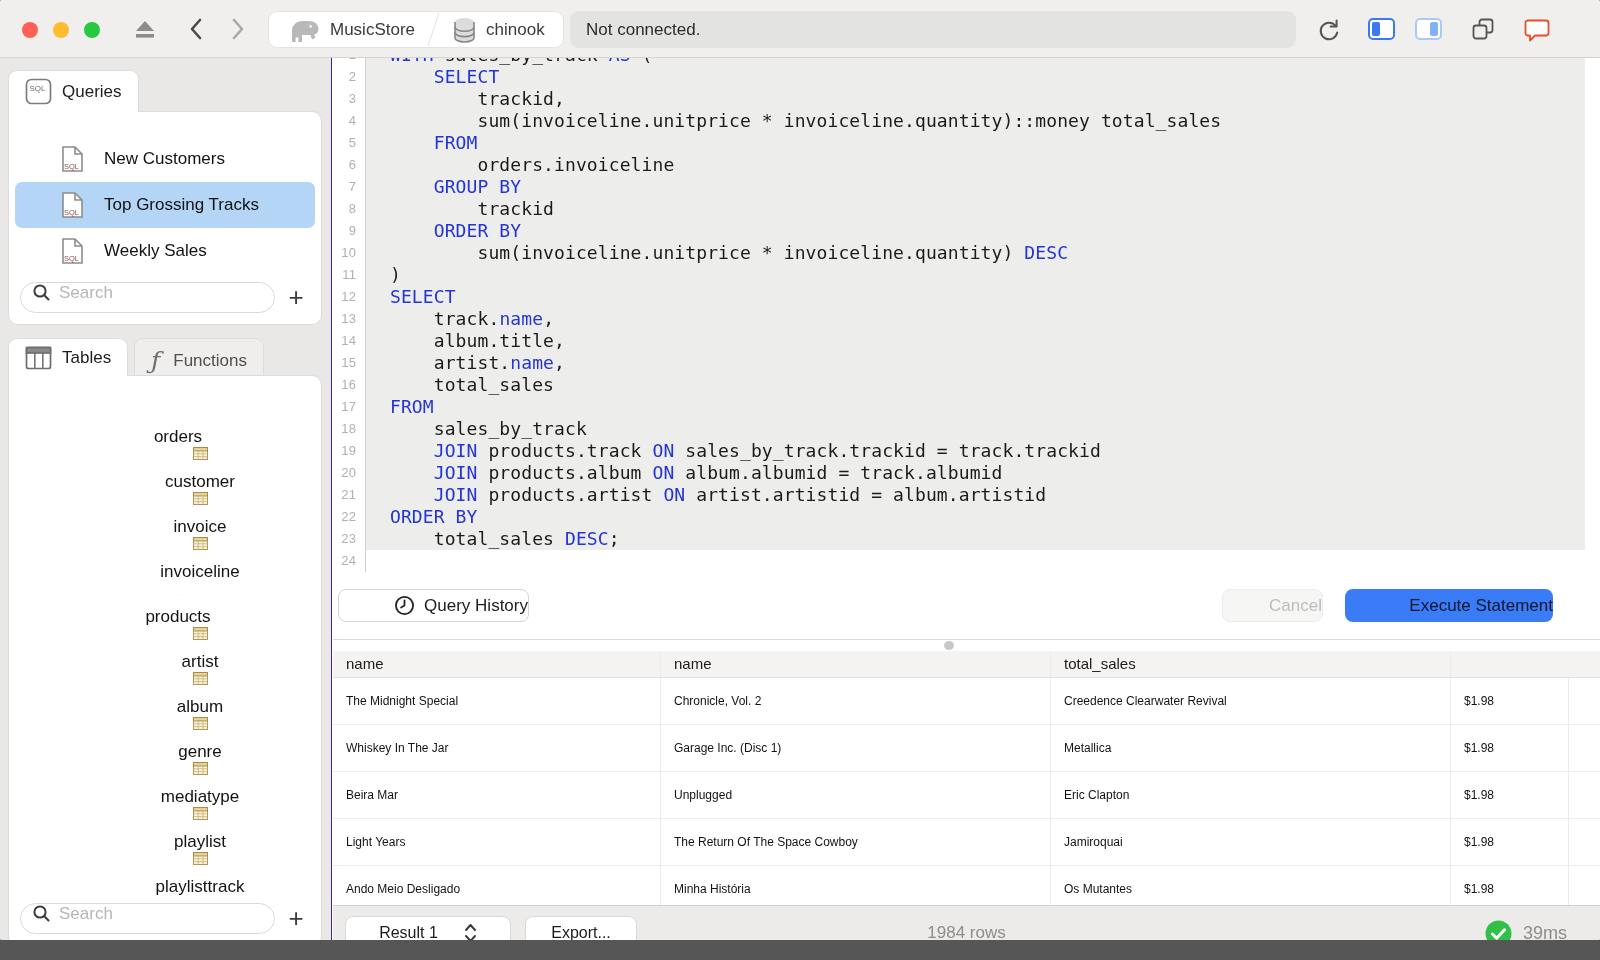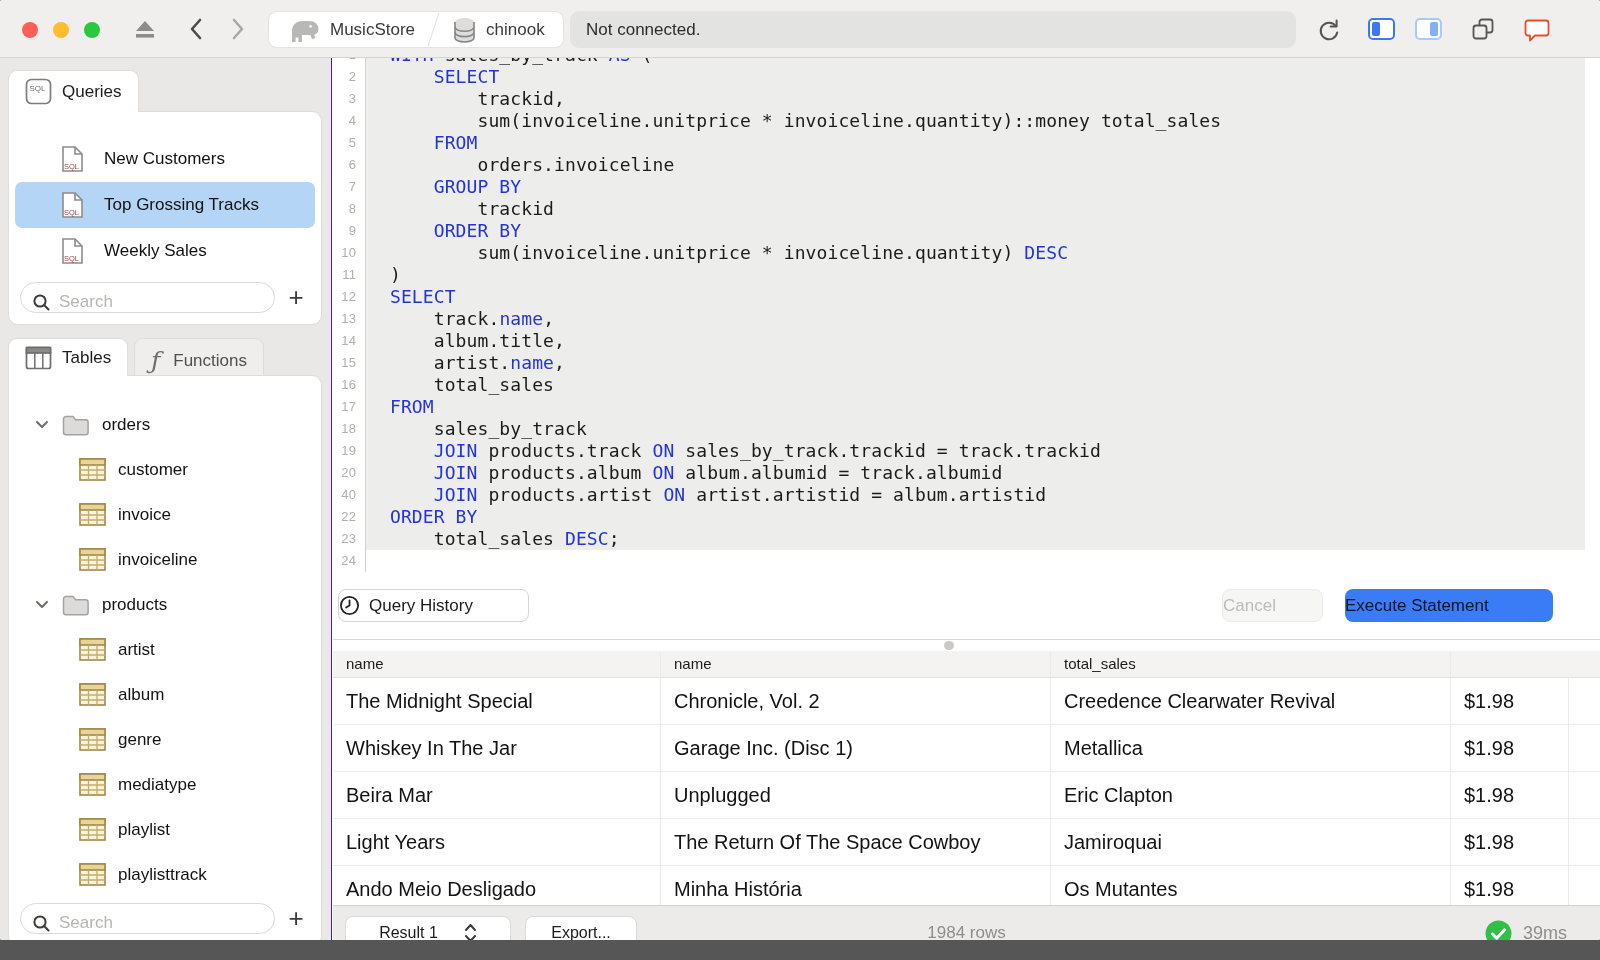--- a/index.html
+++ b/index.html
@@ -21,55 +21,55 @@
   .panel-toggle.right .bar { right:2px; background:#82b1f6; }
 
   
   #sidebar { position:absolute; left:0; top:58px; width:332px; height:902px; background:#e9e8e7; border-right:1px solid #4c1d95; }
   .tab { position:absolute; display:flex; align-items:center; gap:10px; background:#fff; border:1px solid #dcdcdb; border-bottom:none; border-radius:9px 9px 0 0; font-size:17px; color:#1d1d1d; padding:0 16px; z-index:3; }
   .tab.inactive { background:#efeeed; color:#4f4f4f; z-index:1; }
   .panel { position:absolute; left:8px; width:314px; background:#fff; border:1px solid #dcdcdb; border-radius:0 10px 10px 10px; z-index:2; overflow:hidden; }
   .q-item { position:relative; height:46px; display:flex; align-items:center; gap:20px; padding-left:46px; font-size:17px; color:#121212; margin:0 6px; border-radius:7px; }
   .q-item.sel { background:#b4d5f6; }
   .search-row { position:absolute; left:0; right:0; bottom:10px; height:32px; }
-  .search-field { position:absolute; left:11px; right:46px; top:0; height:31px; border:1px solid #d9d9d8; border-radius:16px; background:#fff; display:flex; align-items:flex-end; gap:8px; padding-left:11px; }
+  .search-field { position:absolute; left:11px; right:46px; top:0; height:31px; border:1px solid #d9d9d8; border-radius:16px; background:#fff; display:flex; align-items:flex-start; gap:8px; padding-left:11px; }
   .search-field .ph { font-size:17px; color:#b7b6b5; }
   .plus { position:absolute; right:10px; top:0; width:30px; height:31px; display:flex; align-items:center; justify-content:center; font-size:26px; font-weight:300; color:#3c3c3c; }
-  .tree-row { height:45px; display:flex; align-items:center; gap:12px; font-size:17px; color:#131313; }
+  .tree-row { height:45px; display:flex; align-items:center; gap:12px; font-size:17px; color:#131313;flex-direction:column; }
   .tree-row.schema { padding-left:26px; }
   .tree-row.table { padding-left:70px; }
 
   
   #main { position:absolute; left:333px; top:58px; width:1267px; height:902px; background:#fff; }
   #editor { position:absolute; left:0; top:0; width:100%; height:523px; overflow:hidden; }
   #code-lines { margin-top:-14px; }
   .cl { display:flex; height:22px; font-family:"DejaVu Sans Mono",monospace; font-size:18px; letter-spacing:0.1px; line-height:22px; white-space:pre; }
   .ln { width:33px; flex:0 0 33px; text-align:right; padding-right:9px; font-family:"Liberation Sans",sans-serif; font-size:13px; color:#b1b0af; border-right:1px solid #d1d0cf; }
   .cd { flex:1; padding-left:5px; margin-right:15px; color:#1b1b1b; }
   .cd.hl { background:#ededec;padding-left:24px; }
   .kw { color:#2435d5; }
 
   
   #actions { position:absolute; left:0; top:523px; width:100%; height:58px; background:#fff; }
-  .btn { position:absolute; top:8px; height:33px; border-radius:8px; display:flex; align-items:center; justify-content:flex-start; font-size:17px; }
+  .btn { position:absolute; top:8px; height:33px; border-radius:8px; display:flex; align-items:center; justify-content:flex-end; font-size:17px; }
   #btn-history { left:5px; width:191px; background:#fff; border:1px solid #d4d4d3; color:#1c1c1c; gap:9px; }
   #btn-cancel { right:277px; width:101px; background:#f6f6f5; border:1px solid #ebebea; color:#bcbcbb; }
   #btn-exec { right:47px; width:208px; background:#3a7bf6; color:#0f172a; border:none; }
 
   
   #splitter { position:absolute; left:0; top:581px; width:100%; height:12px; border-top:1px solid #d9d8d7; background:#fff; }
   #splitter .dot { position:absolute; left:611px; top:1px; width:10px; height:9px; border-radius:50%; background:#c9c8c7; }
 
   
   #grid { position:absolute; left:0; top:593px; width:100%; height:254px; overflow:hidden; background:#fff; }
   .grow { display:grid; grid-template-columns:328px 390px 400px 118px auto; }
   .grow.head { height:27px; background:#f4f3f2; border-bottom:1px solid #e2e1e0; }
   .grow.head .cell { font-size:15px; color:#1b1b1b; padding-top:4px; }
   .grow.body { height:47px; border-bottom:1px solid #eeedec; }
-  .grow.body .cell { font-size:20px; color:#131313; display:flex; align-items:center; }
+  .grow.body .cell { font-size:12px; color:#131313; display:flex; align-items:center; }
   .cell { padding-left:13px; border-right:1px solid #ecebea; overflow:hidden; white-space:nowrap; }
   .cell:last-child { border-right:none; }
 
   
   #footer { position:absolute; left:0; bottom:0; width:100%; height:55px; background:#ecebea; border-top:1px solid #d2d1d0; }
   .fbtn { position:absolute; top:10px; height:34px; background:#fff; border:1px solid #dbdad9; border-radius:8px; display:flex; align-items:center; justify-content:center; font-size:16px; color:#1c1c1c; }
   #result-sel { left:12px; width:166px; gap:26px; }
   #export-btn { left:192px; width:112px; }
   #rowcount { position:absolute; left:0; right:0; top:17px; text-align:center; font-size:17px; color:#8e8d8c; }
   #timing { position:absolute; right:33px; top:10px; height:34px; display:flex; align-items:center; gap:11px; font-size:18px; color:#8e8d8c; }
@@ -341,21 +341,21 @@
           <div class="cl"><span class="ln">11</span><span class="cd hl"><span>)</span></span></div>
           <div class="cl"><span class="ln">12</span><span class="cd hl"><span class="kw">SELECT</span></span></div>
           <div class="cl"><span class="ln">13</span><span class="cd hl"><span>    track.</span><span class="kw">name</span><span>,</span></span></div>
           <div class="cl"><span class="ln">14</span><span class="cd hl"><span>    album.title,</span></span></div>
           <div class="cl"><span class="ln">15</span><span class="cd hl"><span>    artist.</span><span class="kw">name</span><span>,</span></span></div>
           <div class="cl"><span class="ln">16</span><span class="cd hl"><span>    total_sales</span></span></div>
           <div class="cl"><span class="ln">17</span><span class="cd hl"><span class="kw">FROM</span></span></div>
           <div class="cl"><span class="ln">18</span><span class="cd hl"><span>    sales_by_track</span></span></div>
           <div class="cl"><span class="ln">19</span><span class="cd hl"><span>    </span><span class="kw">JOIN</span><span> products.track </span><span class="kw">ON</span><span> sales_by_track.trackid = track.trackid</span></span></div>
           <div class="cl"><span class="ln">20</span><span class="cd hl"><span>    </span><span class="kw">JOIN</span><span> products.album </span><span class="kw">ON</span><span> album.albumid = track.albumid</span></span></div>
-          <div class="cl"><span class="ln">40</span><span class="cd hl"><span>    </span><span class="kw">JOIN</span><span> products.artist </span><span class="kw">ON</span><span> artist.artistid = album.artistid</span></span></div>
+          <div class="cl"><span class="ln">21</span><span class="cd hl"><span>    </span><span class="kw">JOIN</span><span> products.artist </span><span class="kw">ON</span><span> artist.artistid = album.artistid</span></span></div>
           <div class="cl"><span class="ln">22</span><span class="cd hl"><span class="kw">ORDER BY</span></span></div>
           <div class="cl"><span class="ln">23</span><span class="cd hl"><span>    total_sales </span><span class="kw">DESC</span><span>;</span></span></div>
           <div class="cl"><span class="ln">24</span><span class="cd"></span></div>
         </div>
     </div>
 
     <div id="actions">
       <div class="btn" id="btn-history">
         <svg width="21" height="21" viewBox="0 0 21 21">
           <circle cx="10.5" cy="10.5" r="8.6" fill="none" stroke="#232322" stroke-width="1.8"></circle>

